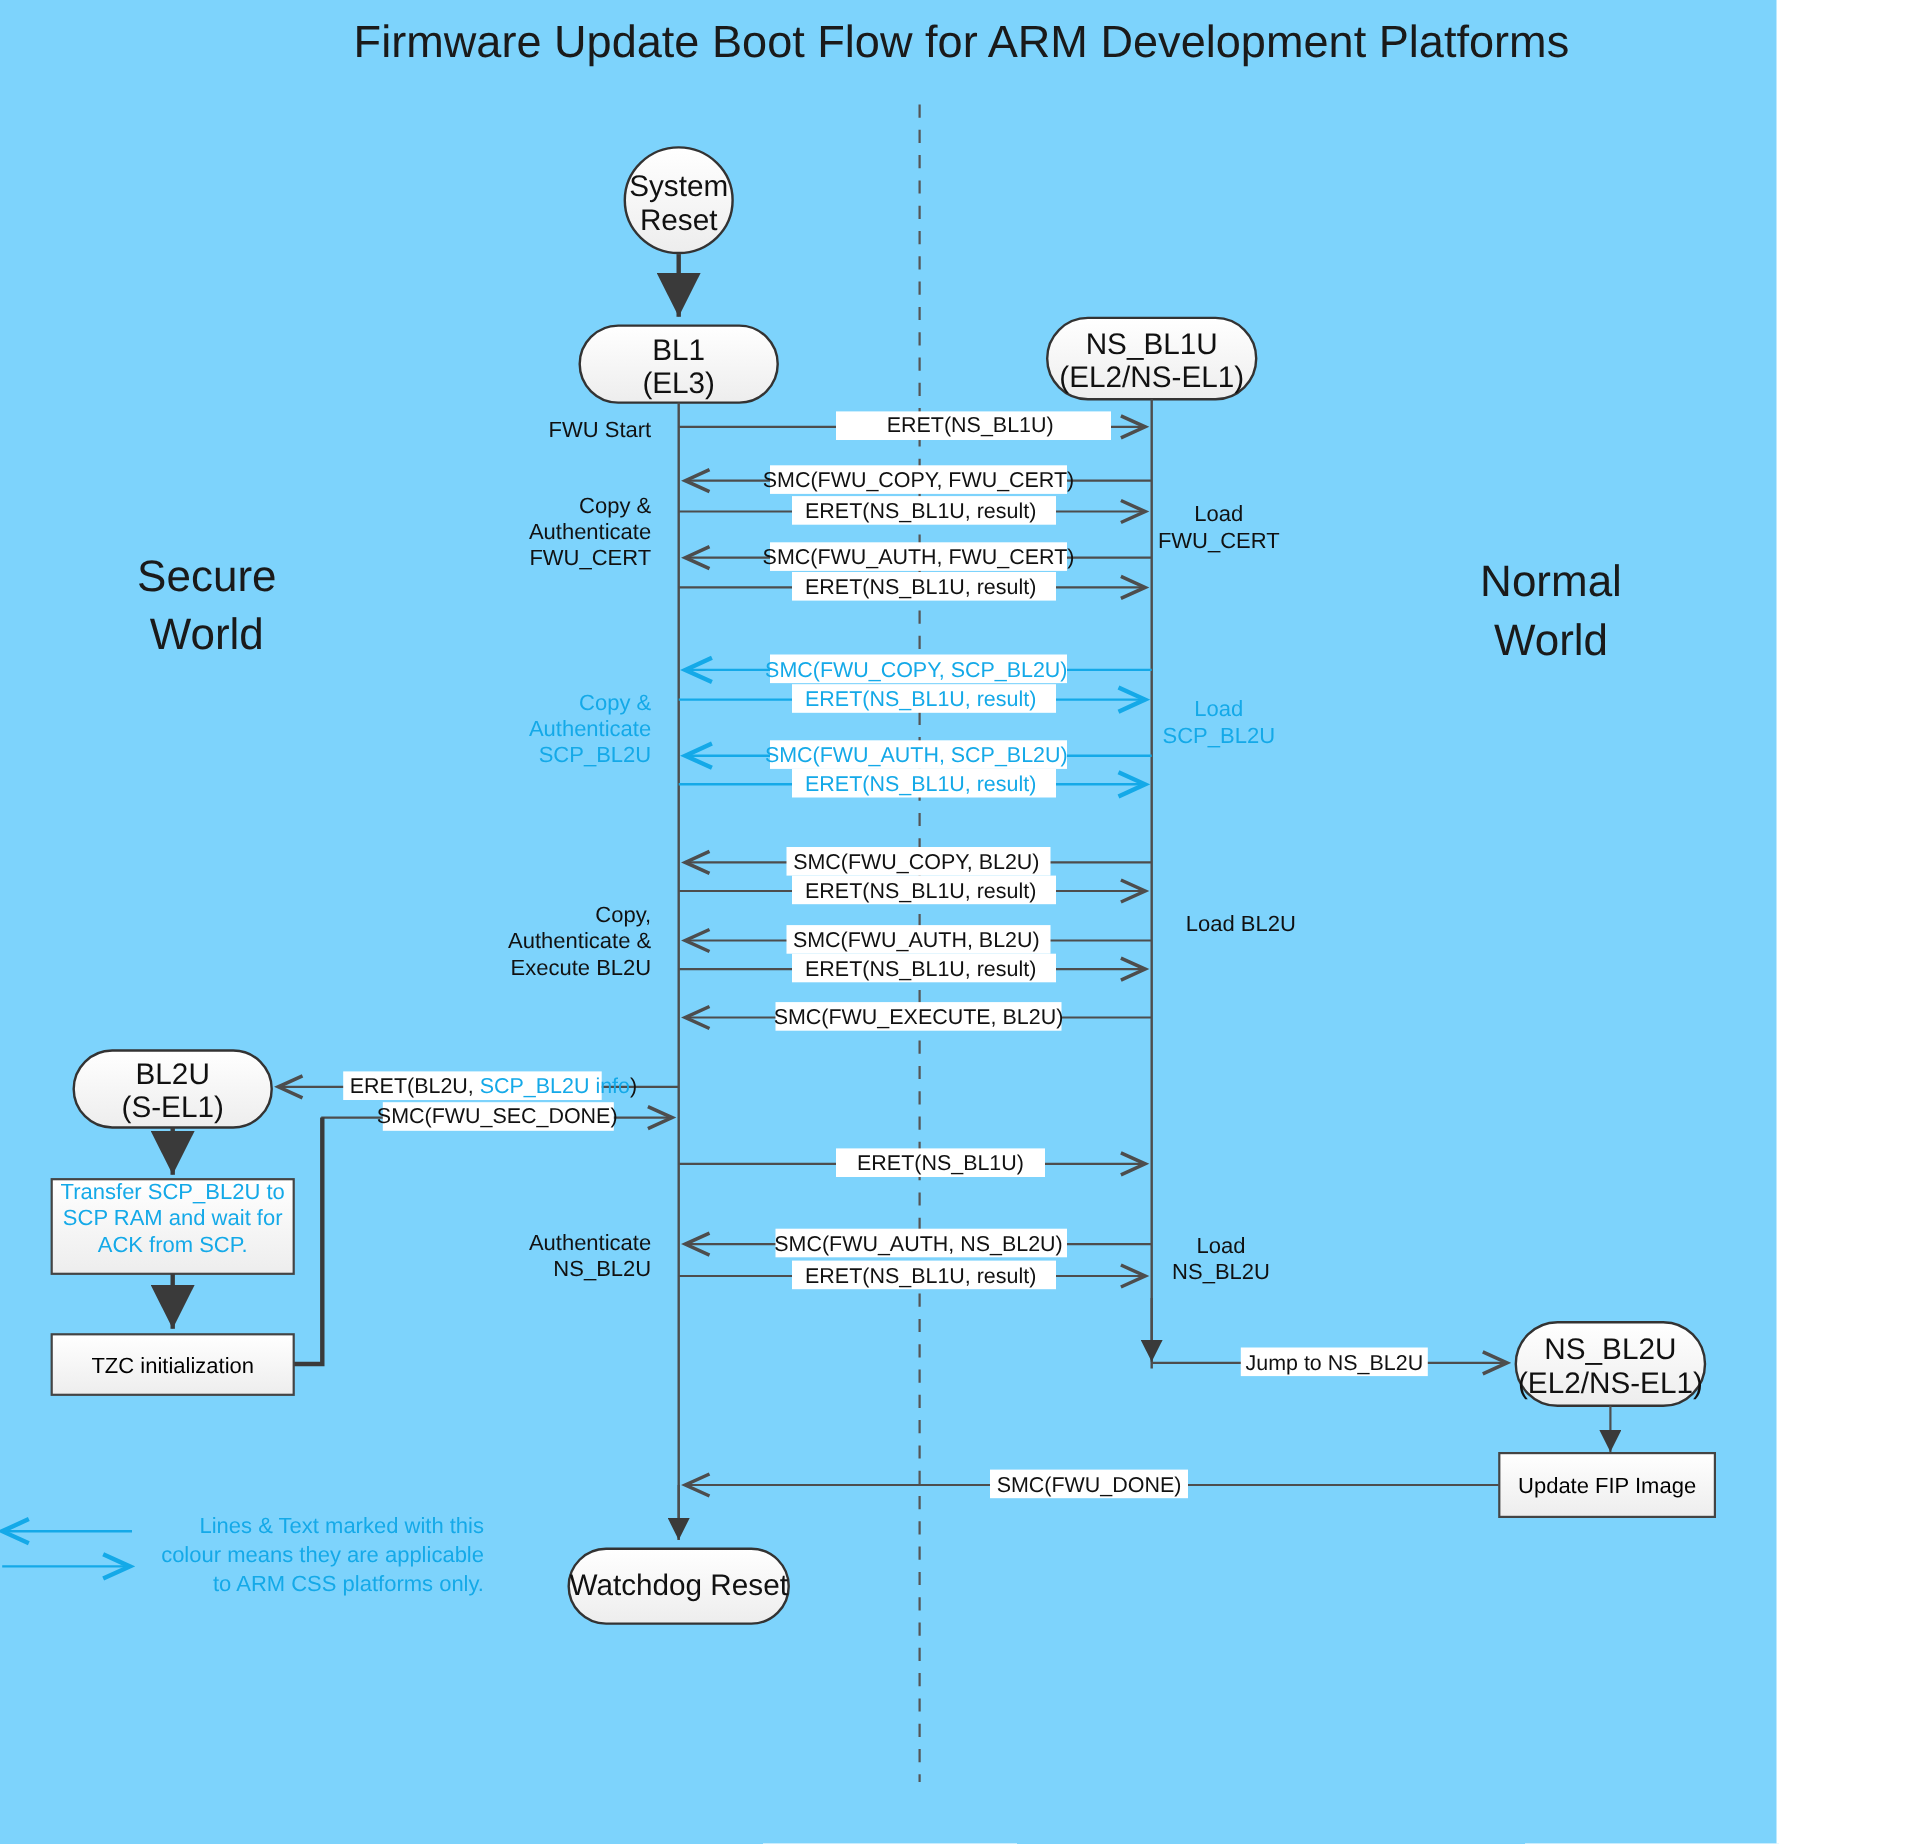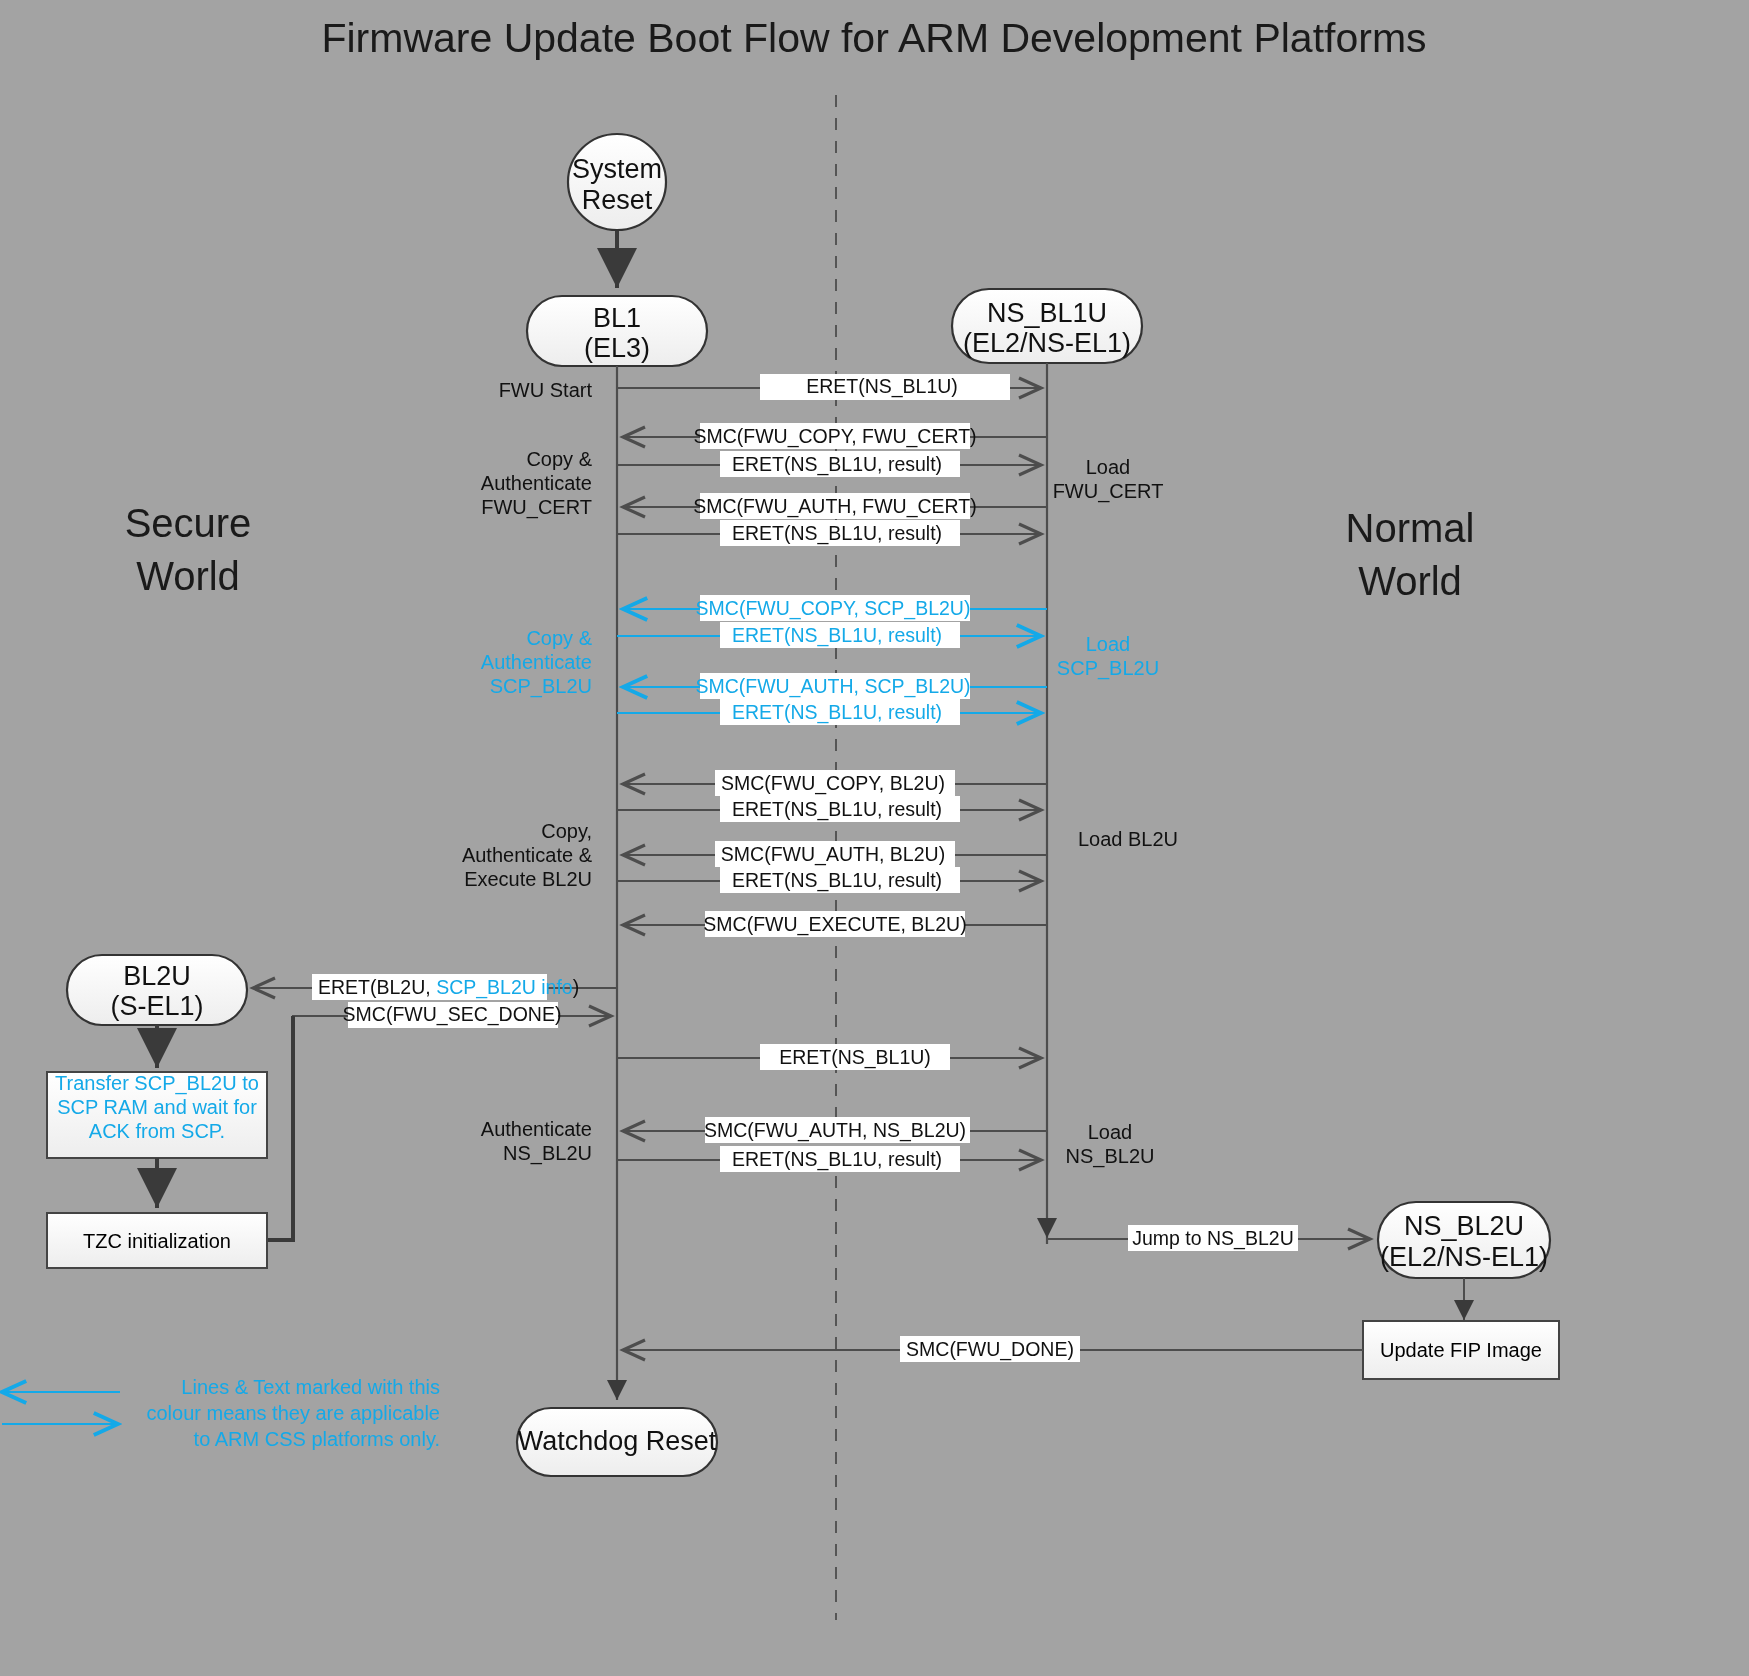--- a/index.html
+++ b/index.html
@@ -1,17 +1,17 @@
 <!DOCTYPE html>
 <html><head>
 <meta charset="utf-8">
 <style>
   html,body{margin:0;padding:0;background:#ffffff;}
   body{font-family:"Liberation Sans",sans-serif;color:#000;}
-  #stage{position:relative;width:1749px;height:1676px;overflow:hidden;background:#a3a3a3;}
+  #stage{position:relative;width:1615px;height:1676px;overflow:hidden;background:#7dd3fc;}
   svg{display:block;}
   .dtitle{font-size:41px;fill:#1a1a1a;font-family:"Liberation Sans",sans-serif;}
   .worldlbl{font-size:40px;fill:#1a1a1a;}
   .nodetxt{font-size:27px;fill:#111;}
   .msgtxt{font-size:19.5px;fill:#111;}
   .sidetxt{font-size:20px;fill:#111;}
   .cyan{fill:#14a9e8;}
   .boxtxt{font-size:20px;}
   .legendtxt{font-size:20px;fill:#14a9e8;}
   .lifeline{stroke:#4d4d4d;stroke-width:2.2;}

